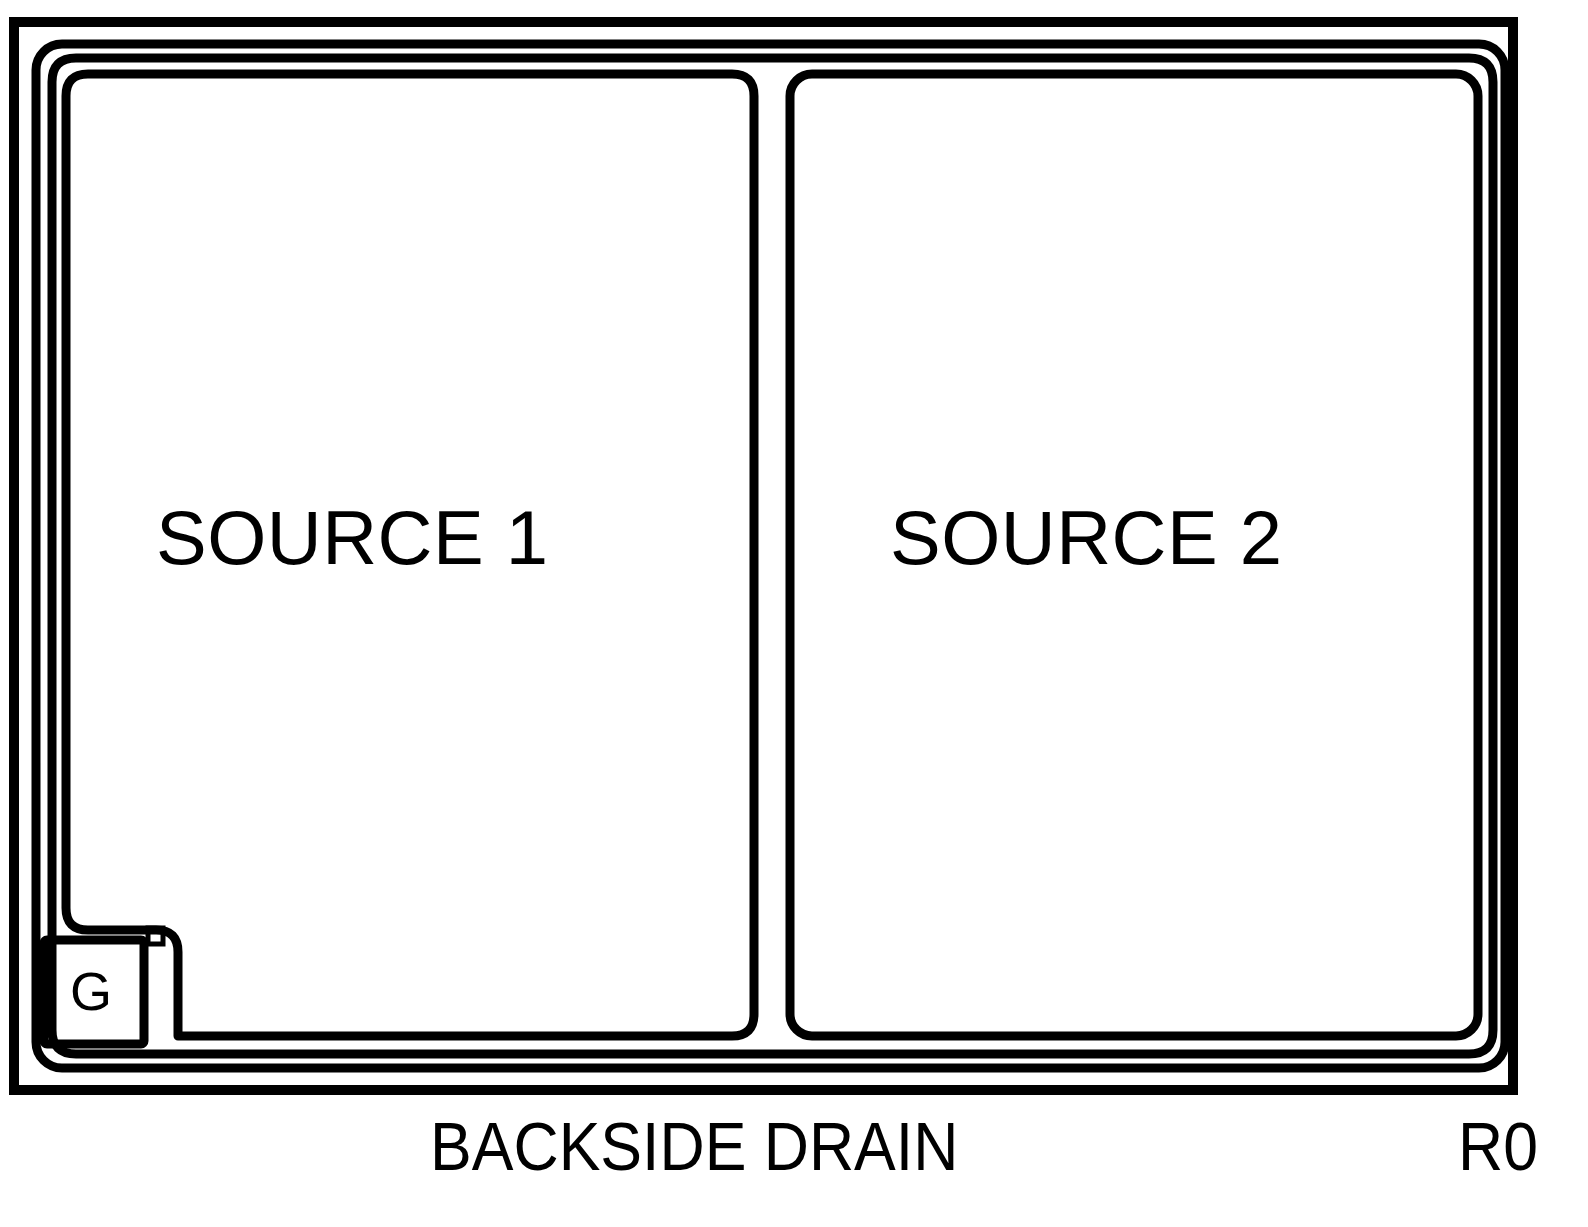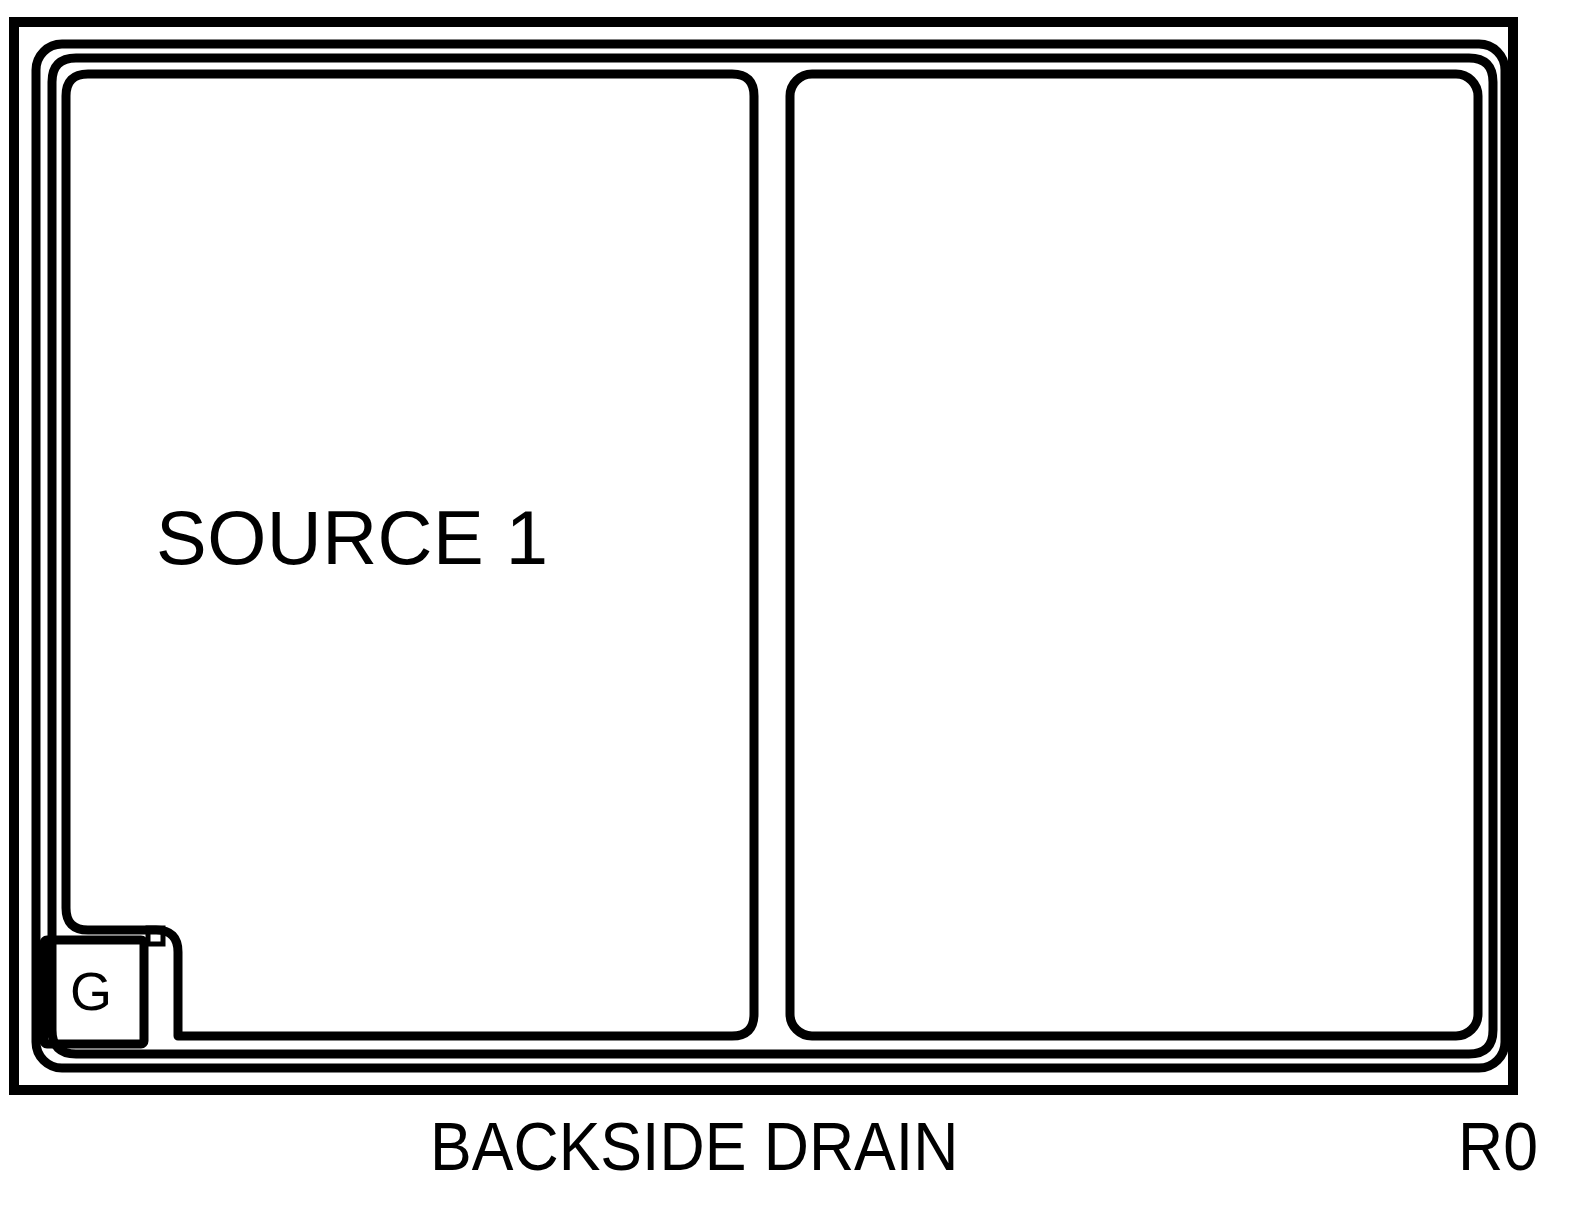--- a/index.html
+++ b/index.html
@@ -100,20 +100,21 @@
     <rect x="44" y="940" width="100" height="104" rx="3" ry="3" fill="none" stroke="#000000" stroke-width="9"></rect>
 
     <rect x="148" y="928" width="15" height="16" fill="none" stroke="#000000" stroke-width="5"></rect>
 
   </svg>
 
   <div class="label-layer">
 
     <div class="lbl pad-label" id="source1-label">SOURCE 1</div>
 
+    <div class="lbl pad-label" id="source2-label">SOURCE 2</div>
 
     <div class="lbl" id="gate-label">G</div>
 
     <div class="lbl" id="backside-label">BACKSIDE DRAIN</div>
 
     <div class="lbl" id="revision-label">R0</div>
 
   </div>
 
 </div>

